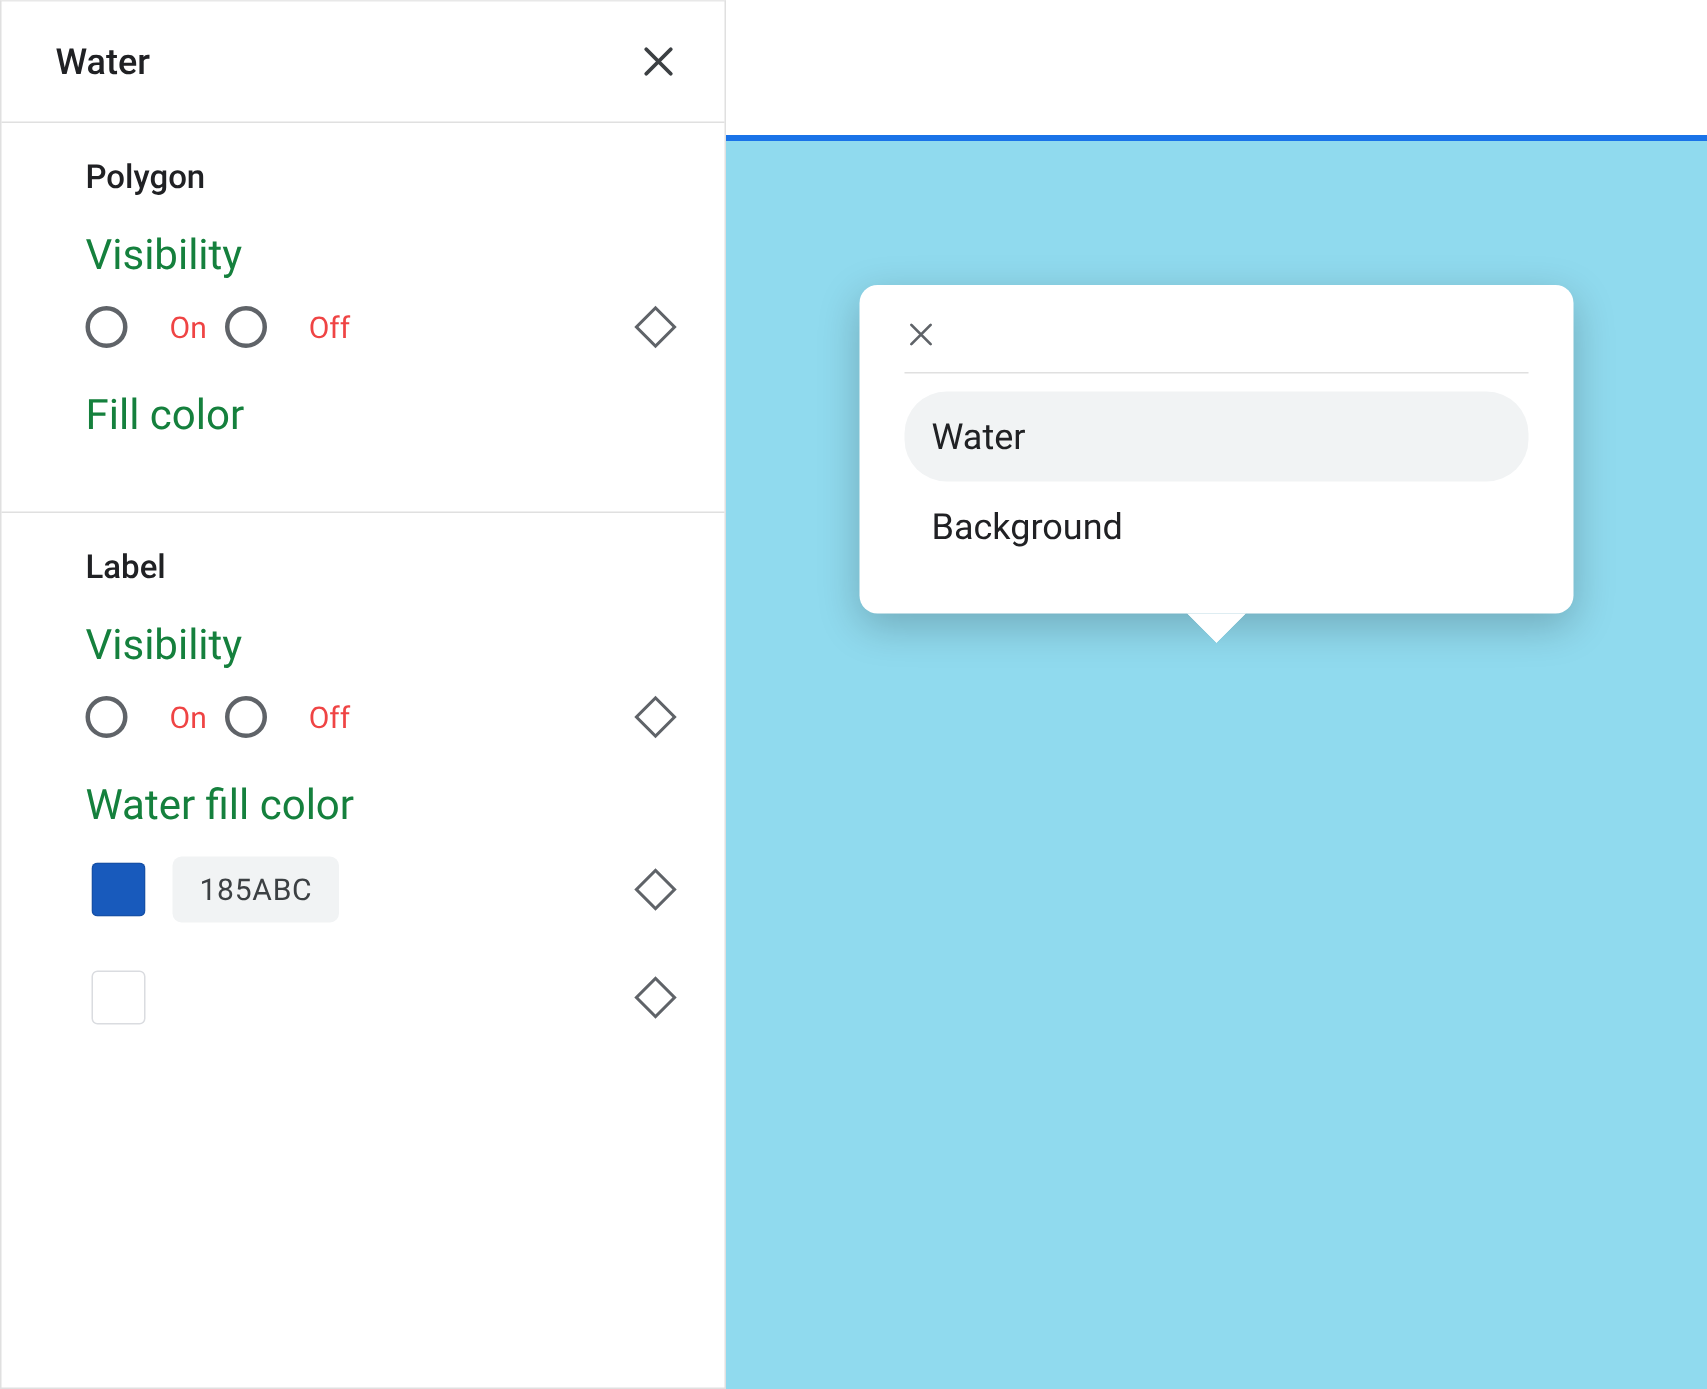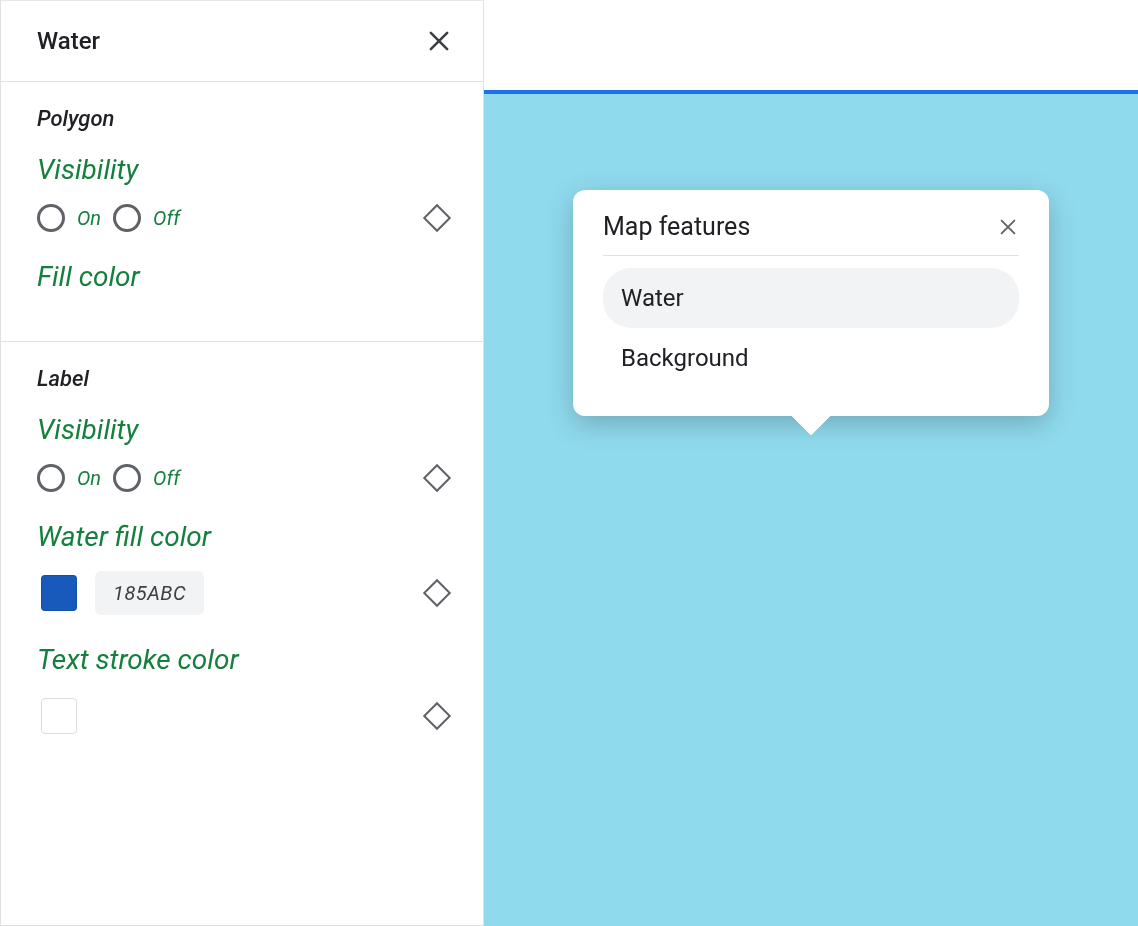--- a/index.html
+++ b/index.html
@@ -38,23 +38,22 @@
     }
     .close-x {
       width: 28px;
       height: 28px;
       cursor: pointer;
       color: #3c4043;
     }
     .close-x svg { width: 100%; height: 100%; }
 
     .section {
-      padding: 24px 36px 30px 36px;
+      padding: 24px 36px 30px 56px;
       border-bottom: 1px solid #e0e0e0;
-      font-style: italic;
     }
     .section-title {
       font-size: 22px;
       font-weight: 500;
       color: #202124;
       margin-bottom: 22px;
     }
     .field-label {
       font-size: 28px;
       color: #15803d;
@@ -82,21 +81,22 @@
     .radio-circle {
       width: 28px;
       height: 28px;
       border: 3px solid #5f6368;
       border-radius: 50%;
       background: #fff;
       flex-shrink: 0;
     }
     .radio-label {
       font-size: 20px;
-      color: #15803d;
+      color: #ef4444;
+      margin-left: 16px;
     }
 
     .diamond {
       width: 20px;
       height: 20px;
       transform: rotate(45deg);
       border: 2.5px solid #5f6368;
       background: #fff;
       cursor: pointer;
       flex-shrink: 0;
@@ -259,39 +259,37 @@
     <div class="control-row">
       <div class="color-row">
         <div class="color-swatch-wrap">
           <div class="color-swatch" style="background:#185ABC"></div>
         </div>
         <div class="color-hex">185ABC</div>
       </div>
       <div class="diamond"></div>
     </div>
 
-    <div class="field-label">Text stroke color</div>
     <div class="control-row">
       <div class="color-row">
         <div class="color-swatch-wrap">
           <div class="color-swatch" style="background:#FFFFFF;border:1px solid #dadce0"></div>
         </div>
       </div>
       <div class="diamond"></div>
     </div>
   </div>
 
 </div>
 
 <div class="preview">
   <div class="preview-top"></div>
   <div class="preview-map" style="background:#90DAEE;border-top:4px solid #1a73e8">
     <div class="popover">
       <div class="popover-header">
-        <div class="popover-title">Map features</div>
         <div class="popover-close">
           <svg viewBox="0 0 24 24">
               <path stroke="currentColor" stroke-width="2" stroke-linecap="round" d="M5 5 L19 19 M19 5 L5 19"></path>
             </svg>
         </div>
       </div>
       <div class="popover-item selected">Water</div>
       <div class="popover-item">Background</div>
     </div>
   </div>

